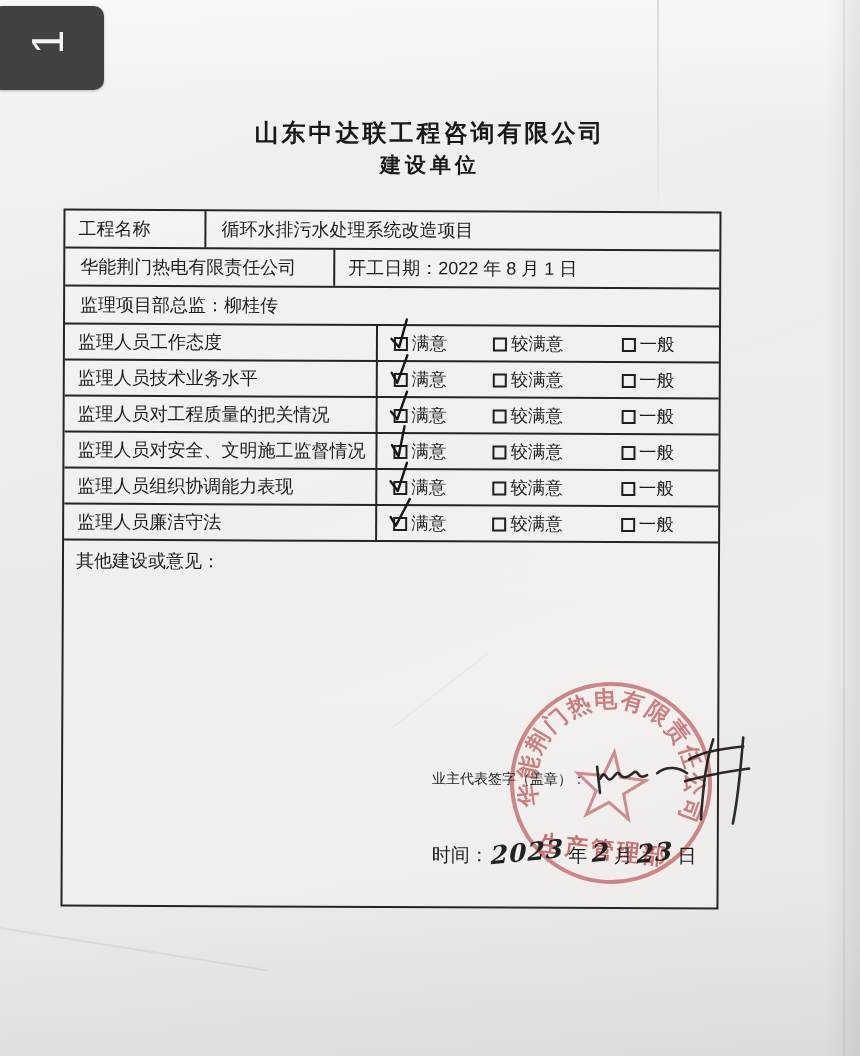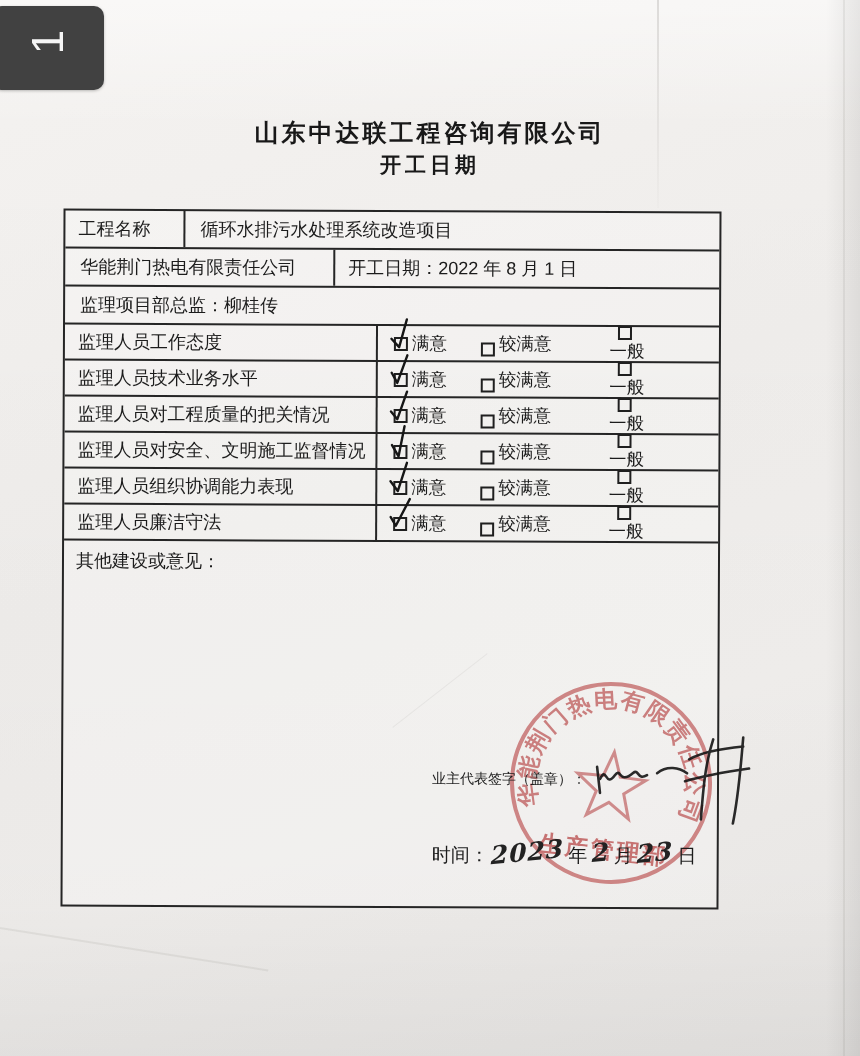--- a/index.html
+++ b/index.html
@@ -58,30 +58,30 @@
     transform:rotate(0.25deg);
     display:flex; flex-direction:column;
     background:rgba(255,255,255,0.25);
   }
   .row { display:flex; border-bottom:2px solid #252525; }
   .row:last-child { border-bottom:none; }
   .r-info  { height:38px; }
   .r-rate  { height:36px; }
   .r-free  { flex:1; position:relative; display:block; }
   .cell { display:flex; align-items:center; font-size:18px; }
-  .c-label  { width:120px; border-right:2px solid #252525; padding-left:13px; }
+  .c-label  { width:141px; border-right:2px solid #252525; padding-left:13px; }
   .c-value  { flex:1; padding-left:15px; }
   .c-vmid   { width:270px; border-right:2px solid #252525; padding-left:15px; }
   .c-extra  { flex:1; padding-left:13px; }
   .c-rlabel { width:313px; border-right:2px solid #252525; padding-left:13px; }
   .c-opts   { flex:1; padding-left:16px; }
 
   .opt { display:flex; align-items:center; position:relative; font-size:17.5px; }
-  .opt + .opt.o2 { margin-left:34px;align-items:flex-end; }
-  .opt + .opt.o3 { margin-left:58px;flex-direction:column; }
+  .opt + .opt.o2 { margin-left:46px; }
+  .opt + .opt.o3 { margin-left:58px; }
   .box {
     width:14px; height:14px; border:2px solid #1f1f1f;
     margin-right:4px; flex:none; position:relative; top:1px;
     background:transparent;
   }
   .tick {
     position:absolute; left:-6px; top:-15px; width:24px; height:34px;
     pointer-events:none;
   }
 
@@ -126,21 +126,21 @@
   <div class="crease crease-v1"></div>
   <div class="crease crease-v2"></div>
   <div class="crease crease-d1"></div>
   <div class="crease crease-d2"></div>
 
   <div class="page-badge">
     <span class="glyph">1</span>
   </div>
 
   <div class="title">山东中达联工程咨询有限公司</div>
-  <div class="subtitle">开工日期</div>
+  <div class="subtitle">建设单位</div>
 
   <div class="form-table">
 
     <div class="row r-info">
       <div class="cell c-label">工程名称</div>
       <div class="cell c-value">循环水排污水处理系统改造项目</div>
     </div>
 
     <div class="row r-info">
       <div class="cell c-vmid">华能荆门热电有限责任公司</div>

